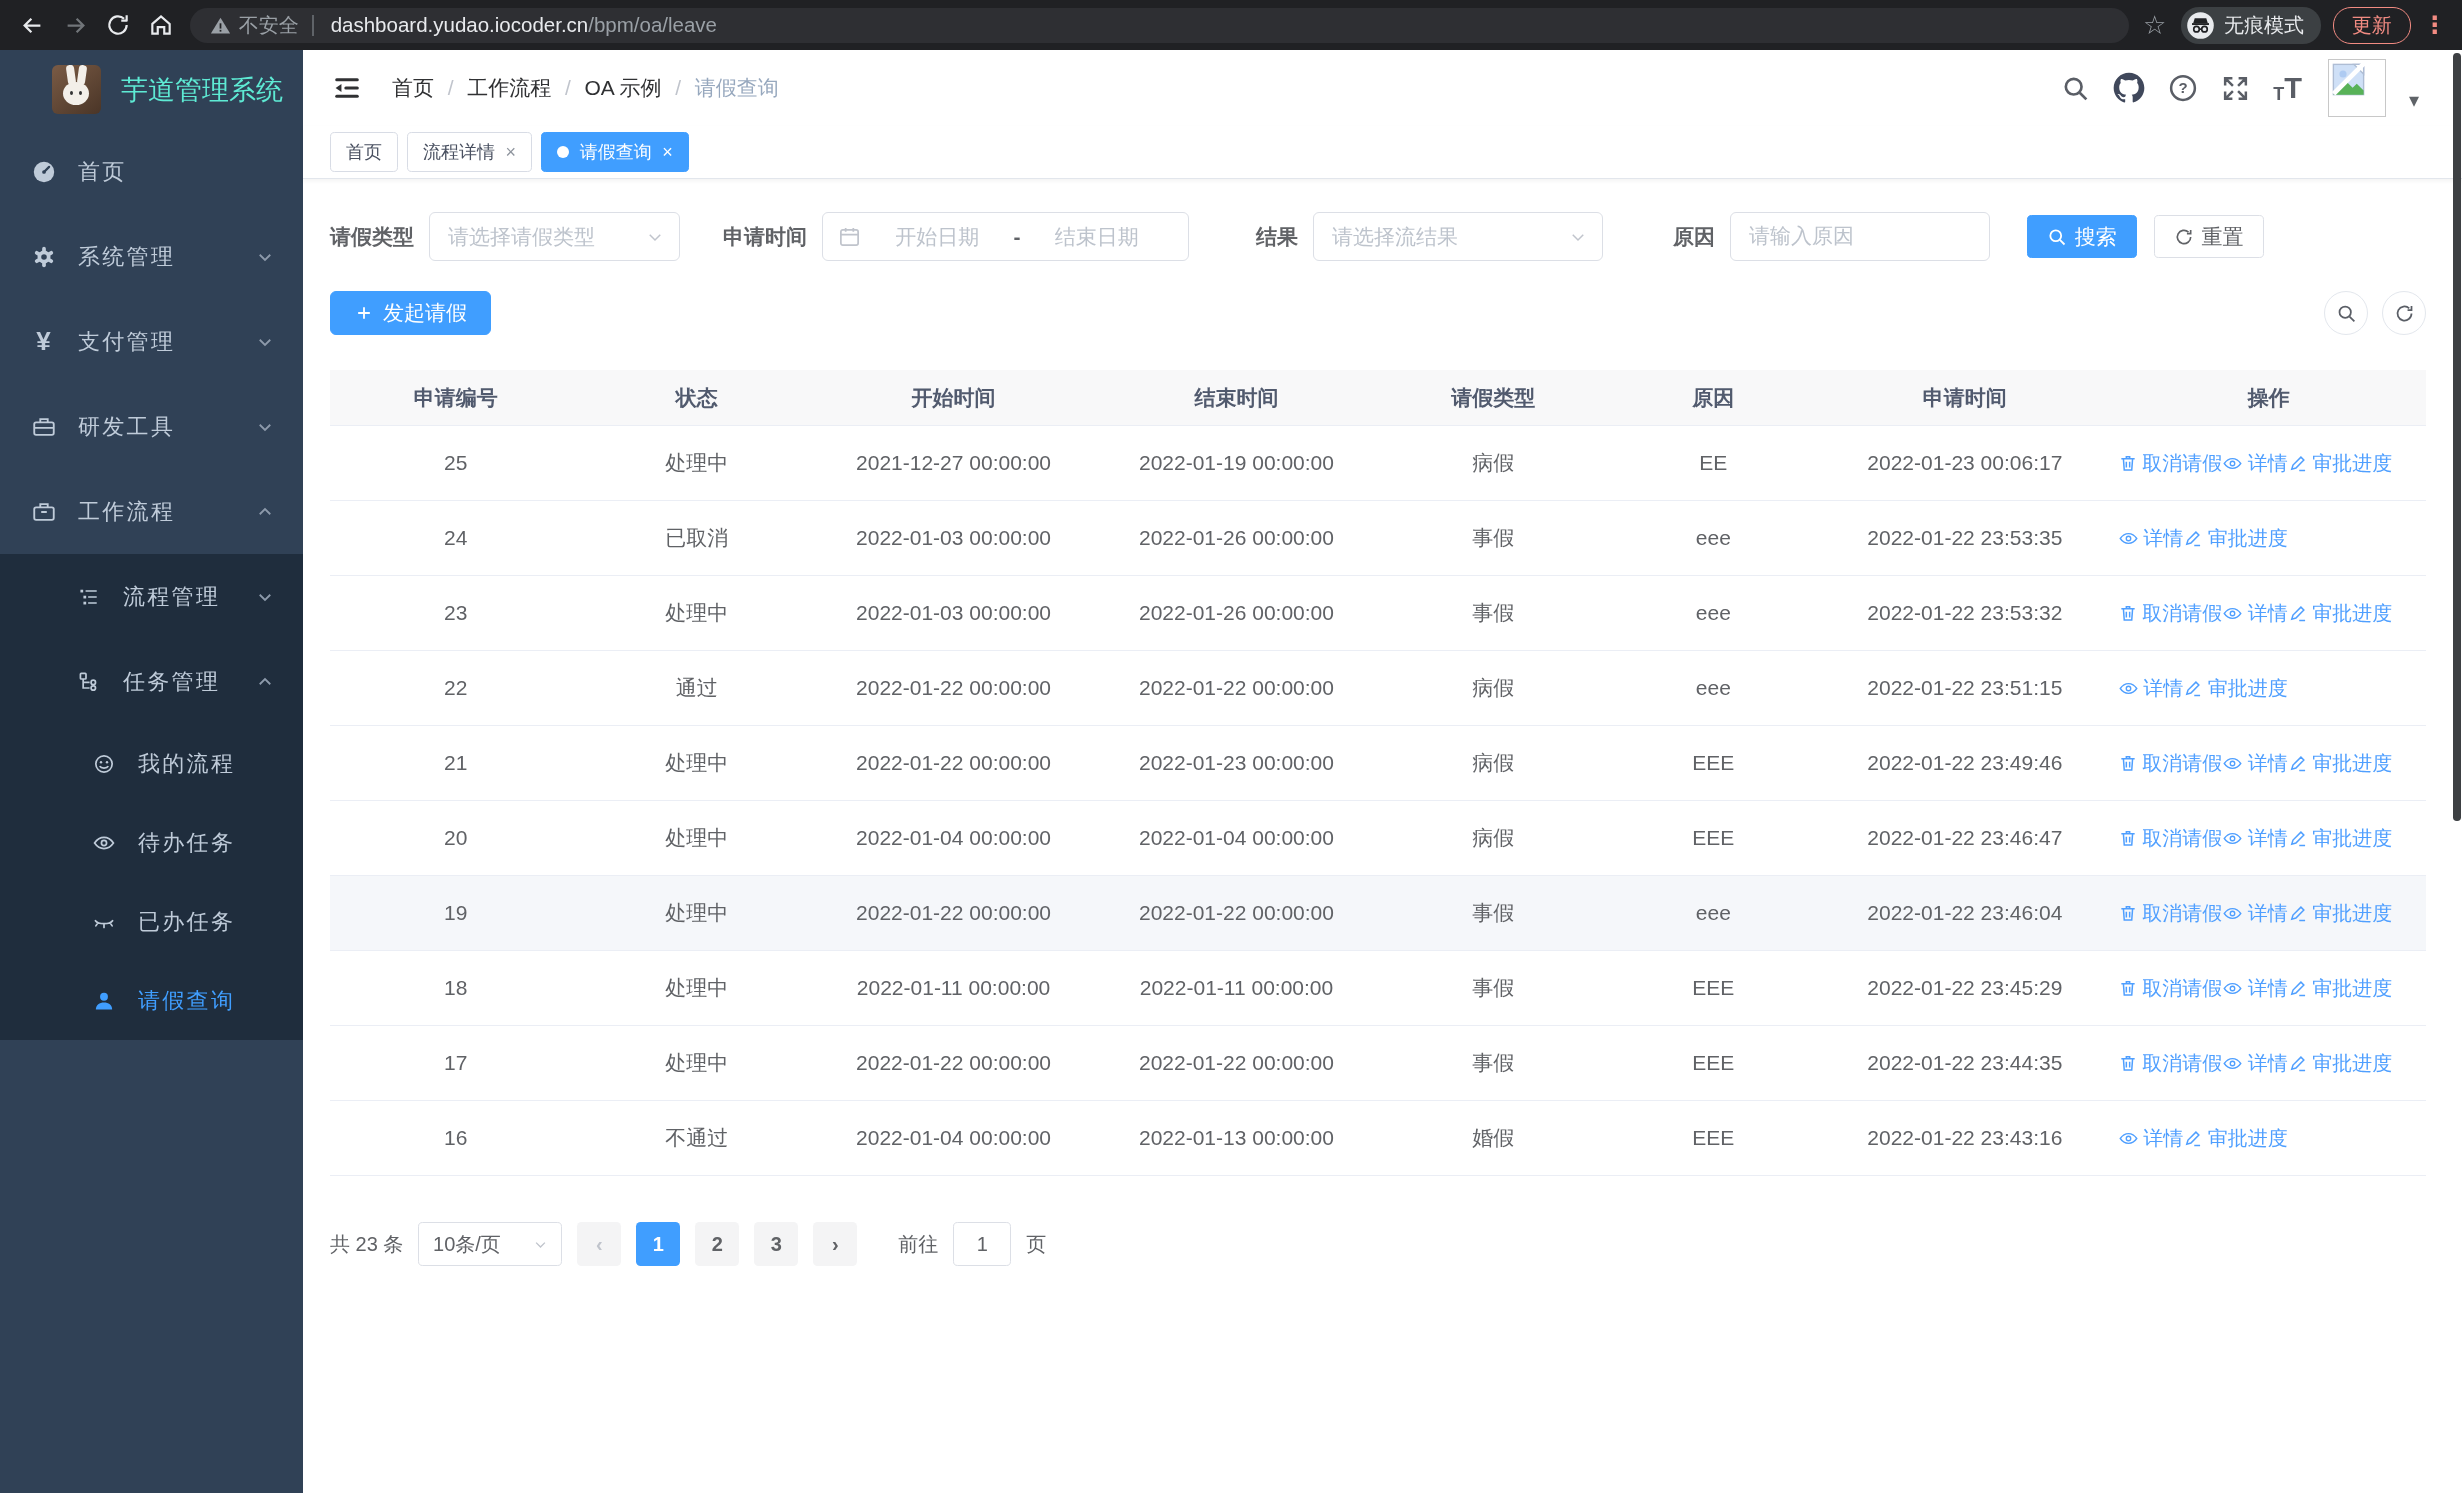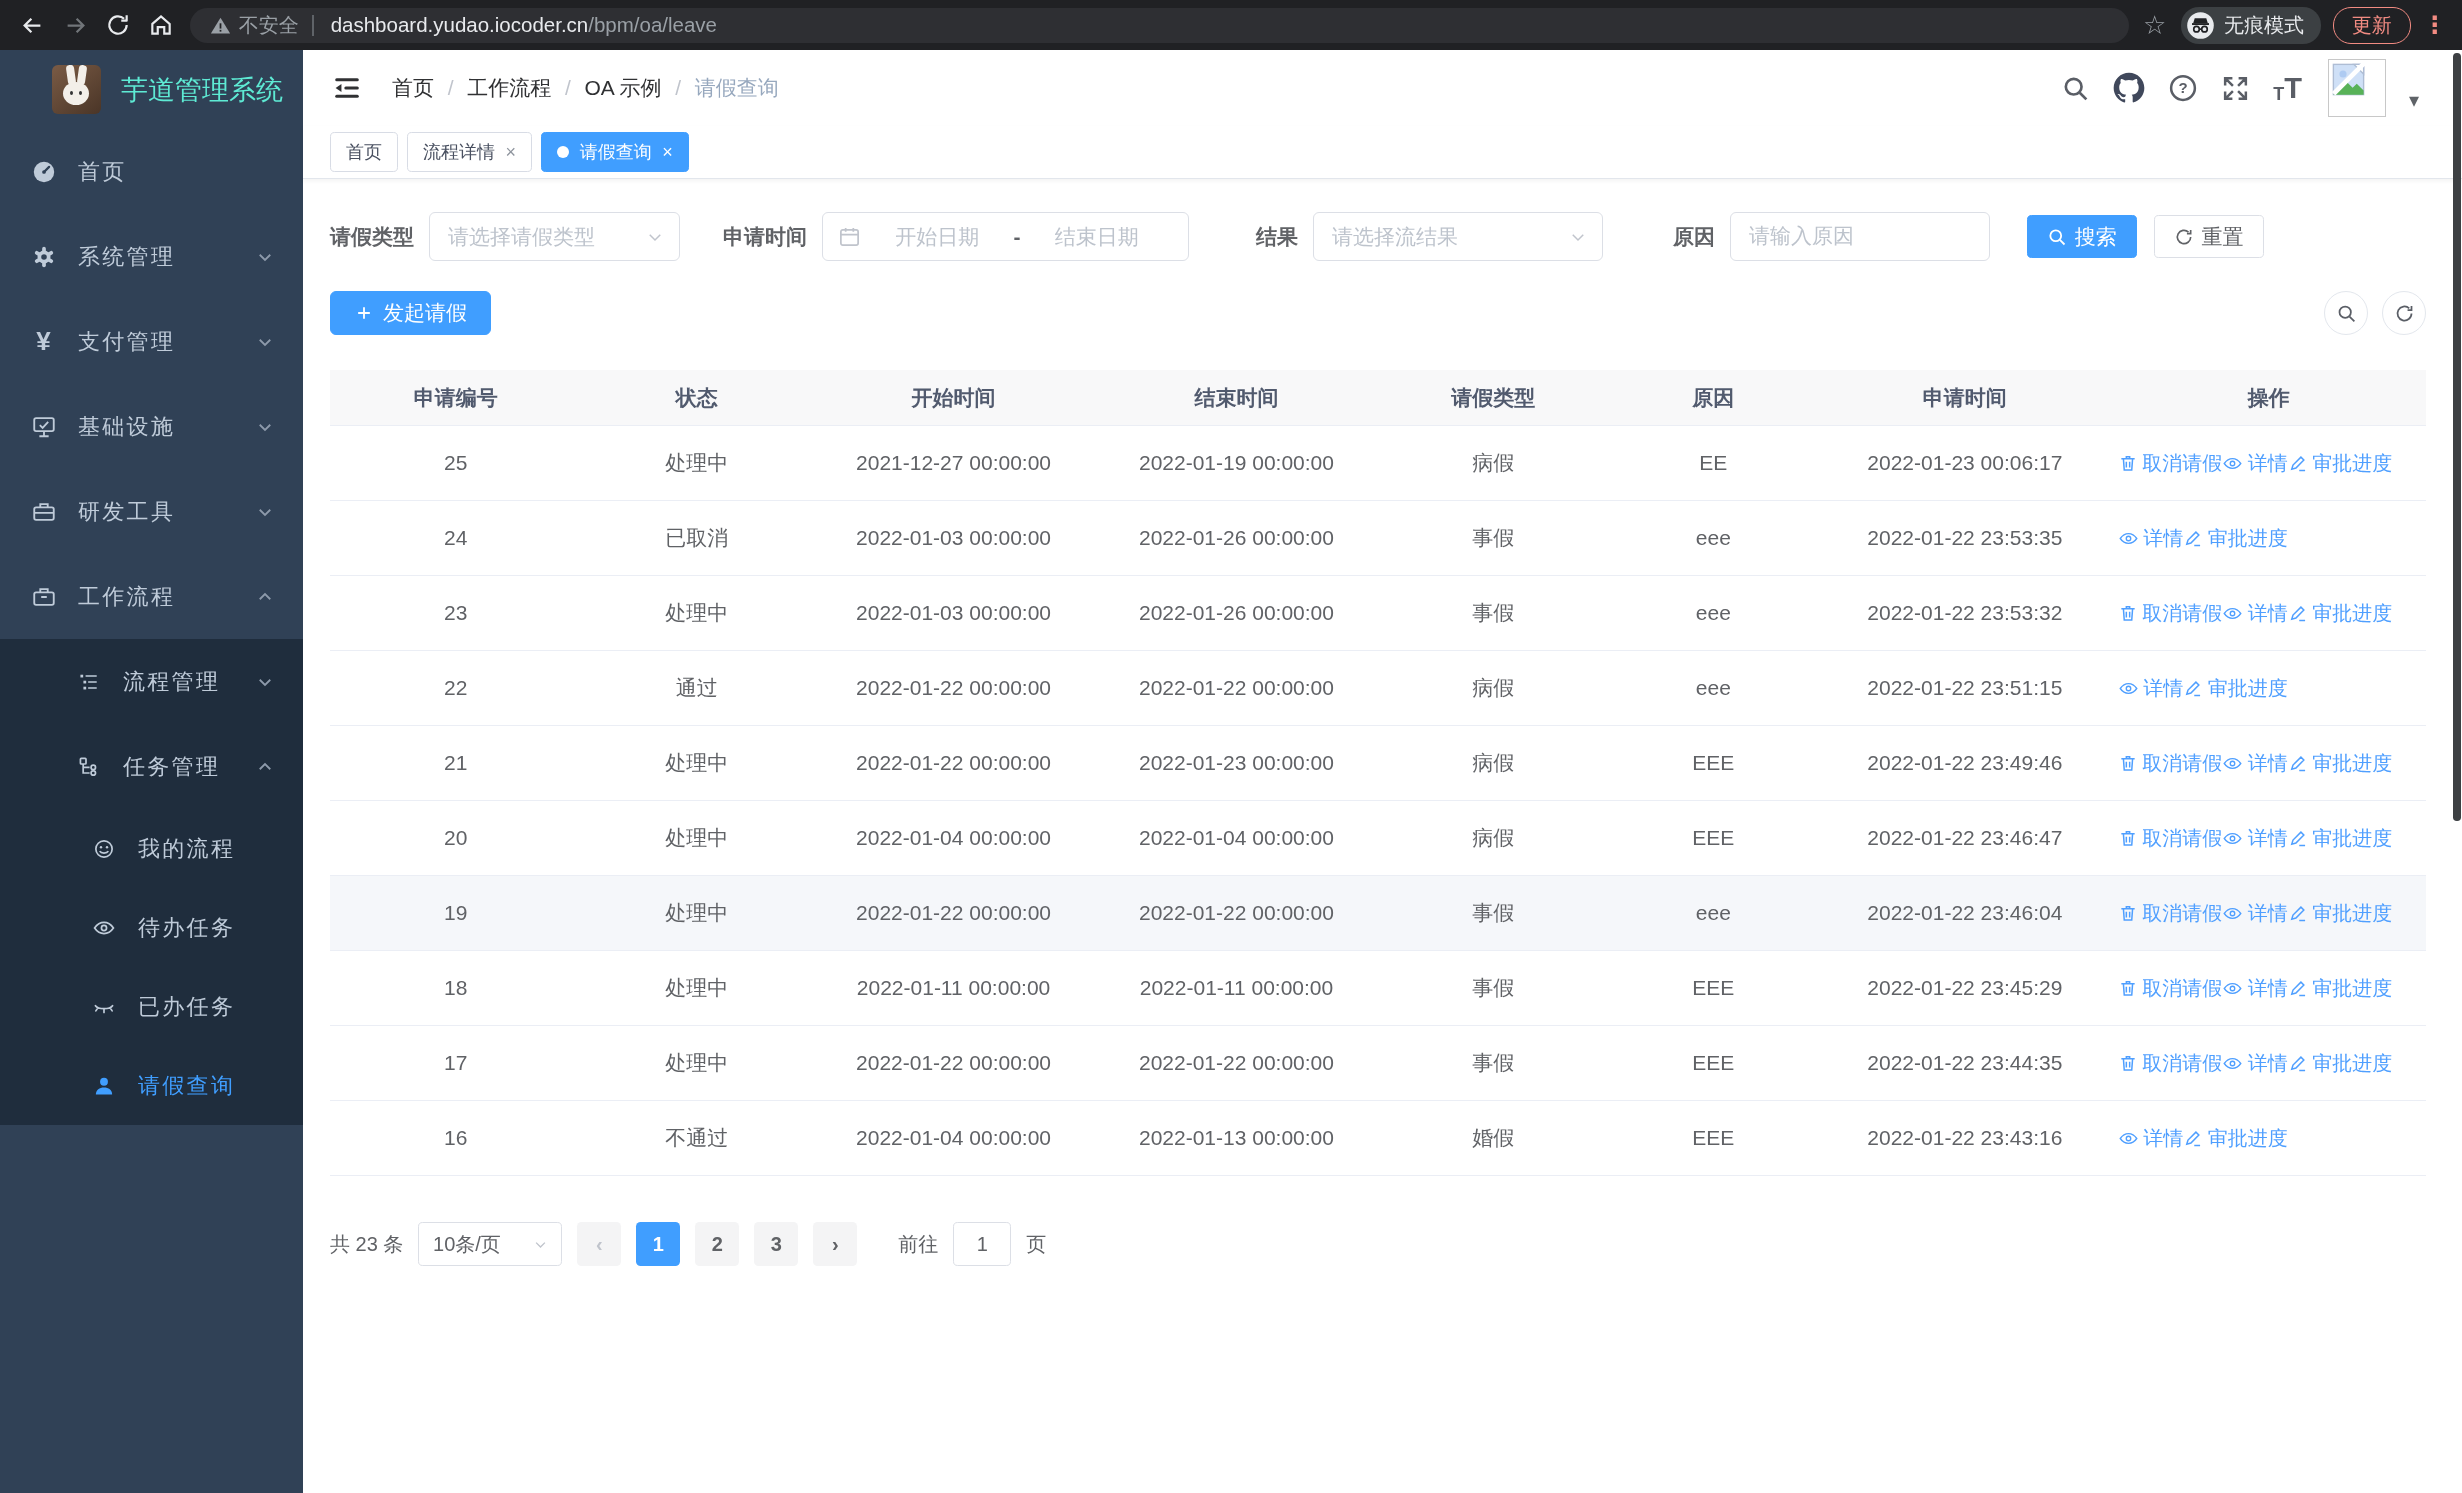--- a/index.html
+++ b/index.html
@@ -224,34 +224,20 @@
             <span class="yen-glyph">¥</span>
           </span>
         <span class="s-label">支付管理</span>
         <span class="s-chev">
             <svg width="18" height="18" viewBox="0 0 24 24" fill="none" stroke="#8d9aab" stroke-width="2.4">
               <path d="M5 9l7 7 7-7"></path>
             </svg>
           </span>
       </div>
 
-      <div class="s-item l1">
-        <span class="s-ic">
-          <svg width="26" height="26" viewBox="0 0 28 28" fill="none" stroke="#bfcbd9" stroke-width="2">
-              <rect x="3.5" y="4.5" width="21" height="14" rx="2"></rect>
-              <path d="M14 18.5V24M9 24h10M9.5 12l3 3 6-6.5"></path>
-            </svg>
-        </span>
-        <span class="s-label">基础设施</span>
-        <span class="s-chev">
-            <svg width="18" height="18" viewBox="0 0 24 24" fill="none" stroke="#8d9aab" stroke-width="2.4">
-              <path d="M5 9l7 7 7-7"></path>
-            </svg>
-          </span>
-      </div>
 
       <div class="s-item l1">
         <span class="s-ic">
           <svg width="26" height="26" viewBox="0 0 28 28" fill="none" stroke="#bfcbd9" stroke-width="2">
               <rect x="3.5" y="9" width="21" height="13.5" rx="2"></rect>
               <path d="M10 9V5.5h8V9M3.5 15h21"></path>
             </svg>
         </span>
         <span class="s-label">研发工具</span>
         <span class="s-chev">

